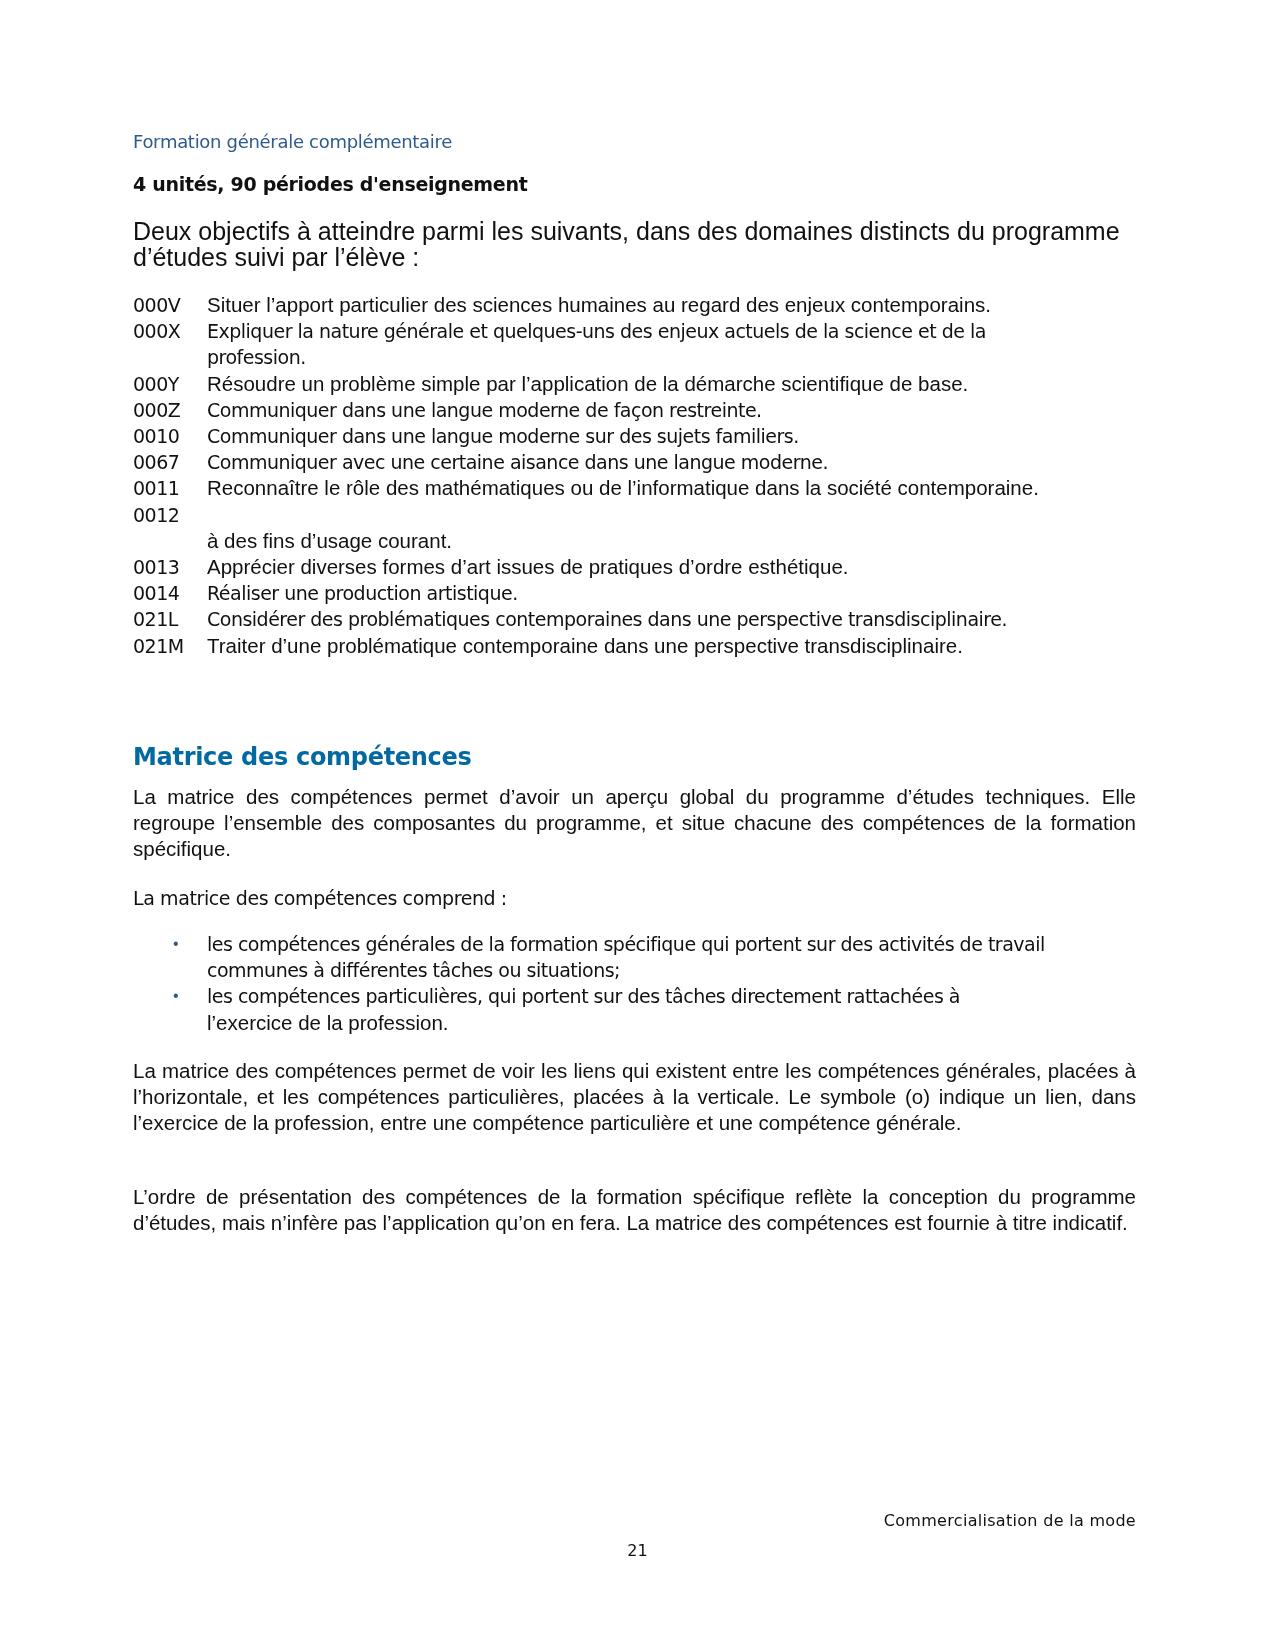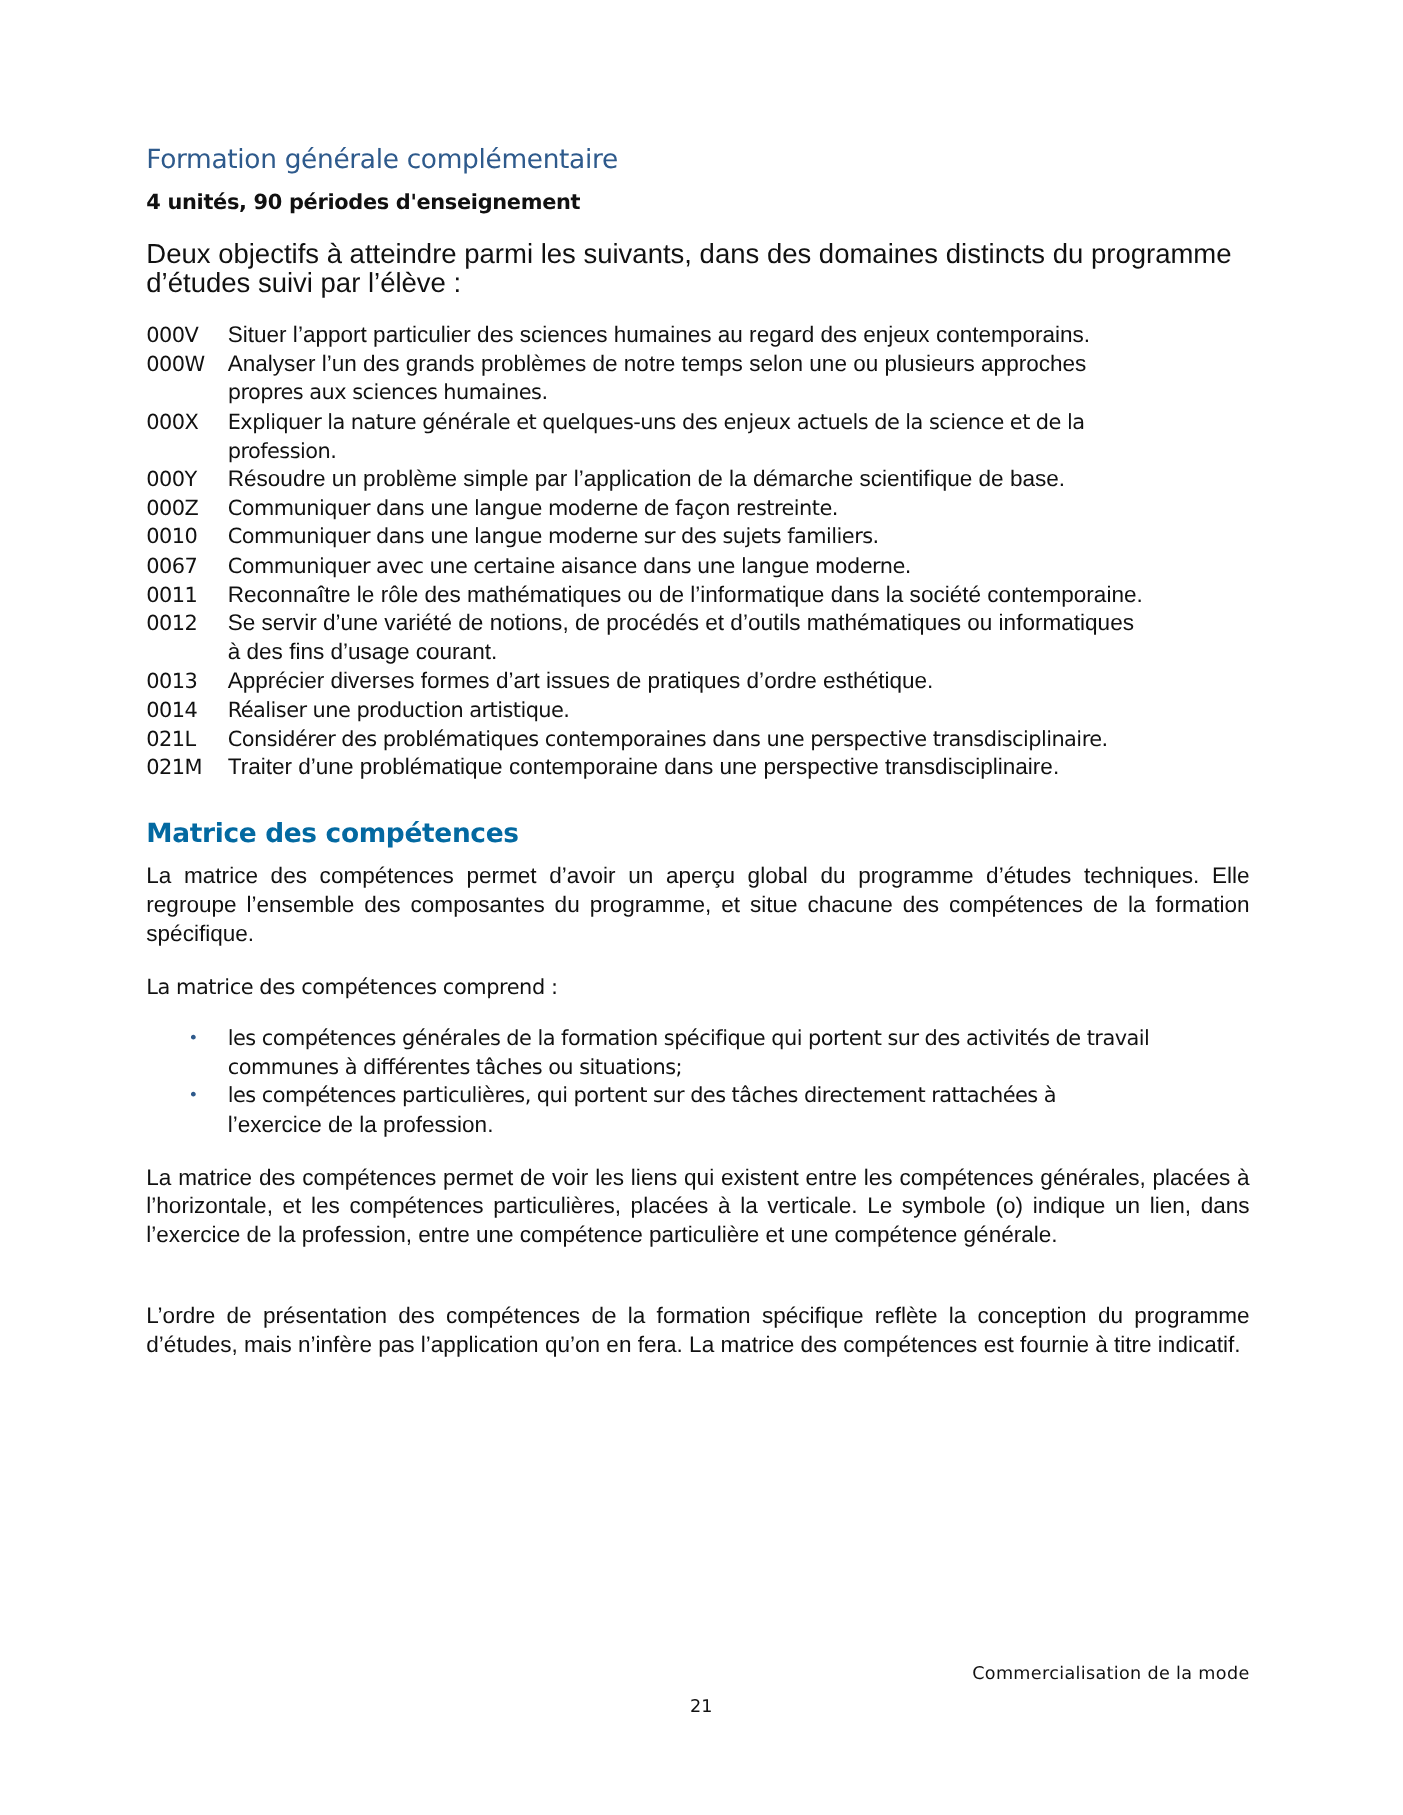--- a/index.html
+++ b/index.html
@@ -1,20 +1,20 @@
 <!DOCTYPE html>
 <html><head>
 <meta charset="utf-8">
 <style>
   html,body{margin:0;padding:0;background:#fff;}
   body{width:1275px;height:1650px;position:relative;overflow:hidden;
        font-family:"Liberation Sans",sans-serif;color:#111;}
   .page{position:absolute;left:133px;top:0;width:1003px;}
   .h2{position:absolute;left:0;top:131px;font-family:"DejaVu Sans",sans-serif;
-      font-size:24px;color:#2e5a8c;white-space:nowrap;letter-spacing:-0.3px;}
+      font-size:18px;color:#2e5a8c;white-space:nowrap;letter-spacing:-0.3px;}
   .sub{position:absolute;left:0;top:173px;font-family:"DejaVu Sans",sans-serif;
       font-size:19px;white-space:nowrap;letter-spacing:-0.3px;font-weight:bold;}
   .intro{position:absolute;left:0;top:218px;width:1003px;font-size:25px;line-height:26px;}
   .obj{position:absolute;left:0;top:292px;width:1003px;}
   .obj-row{display:flex;font-size:20.5px;line-height:26.2px;}
   .obj-code{width:74px;flex:none;font-family:"DejaVu Sans",sans-serif;font-size:19px;letter-spacing:-0.5px;}
   .obj-text{flex:1;}
   .alt{font-family:"DejaVu Sans",sans-serif;font-size:19px;letter-spacing:-0.5px;}
   .h1{position:absolute;left:0;top:743px;font-family:"DejaVu Sans",sans-serif;font-weight:bold;
       font-size:24px;color:#0369a1;white-space:nowrap;letter-spacing:-0.3px;}
@@ -39,24 +39,20 @@
   <div class="h2">Formation générale complémentaire</div>
   <div class="sub">4 unités, 90 périodes d'enseignement</div>
   <div class="intro">Deux objectifs à atteindre parmi les suivants, dans des domaines distincts du programme d’études suivi par l’élève :</div>
 
   <div class="obj">
     <div class="obj-row">
       <span class="obj-code">000V</span>
       <span class="obj-text">Situer l’apport particulier des sciences humaines au regard des enjeux contemporains.</span>
     </div>
     <div class="obj-row">
-      <span class="obj-code">000W</span>
-      <span class="obj-text"><span>Analyser l’un des grands problèmes de notre temps selon une ou plusieurs approches</span><br><span class="alt">propres aux sciences humaines.</span></span>
-    </div>
-    <div class="obj-row">
       <span class="obj-code">000X</span>
       <span class="obj-text alt"><span>Expliquer la nature générale et quelques-uns des enjeux actuels de la science et de la</span><br><span>profession.</span></span>
     </div>
     <div class="obj-row">
       <span class="obj-code">000Y</span>
       <span class="obj-text">Résoudre un problème simple par l’application de la démarche scientifique de base.</span>
     </div>
     <div class="obj-row">
       <span class="obj-code">000Z</span>
       <span class="obj-text alt">Communiquer dans une langue moderne de façon restreinte.</span>
@@ -68,21 +64,21 @@
     <div class="obj-row">
       <span class="obj-code">0067</span>
       <span class="obj-text alt">Communiquer avec une certaine aisance dans une langue moderne.</span>
     </div>
     <div class="obj-row">
       <span class="obj-code">0011</span>
       <span class="obj-text">Reconnaître le rôle des mathématiques ou de l’informatique dans la société contemporaine.</span>
     </div>
     <div class="obj-row">
       <span class="obj-code">0012</span>
-      <span class="obj-text"><span>Se servir d’une variété de notions, de procédés et d’outils mathématiques ou informatiques</span><br><span>à des fins d’usage courant.</span></span>
+      <span class="obj-text"><br><span>à des fins d’usage courant.</span></span>
     </div>
     <div class="obj-row">
       <span class="obj-code">0013</span>
       <span class="obj-text">Apprécier diverses formes d’art issues de pratiques d’ordre esthétique.</span>
     </div>
     <div class="obj-row">
       <span class="obj-code">0014</span>
       <span class="obj-text alt">Réaliser une production artistique.</span>
     </div>
     <div class="obj-row">

